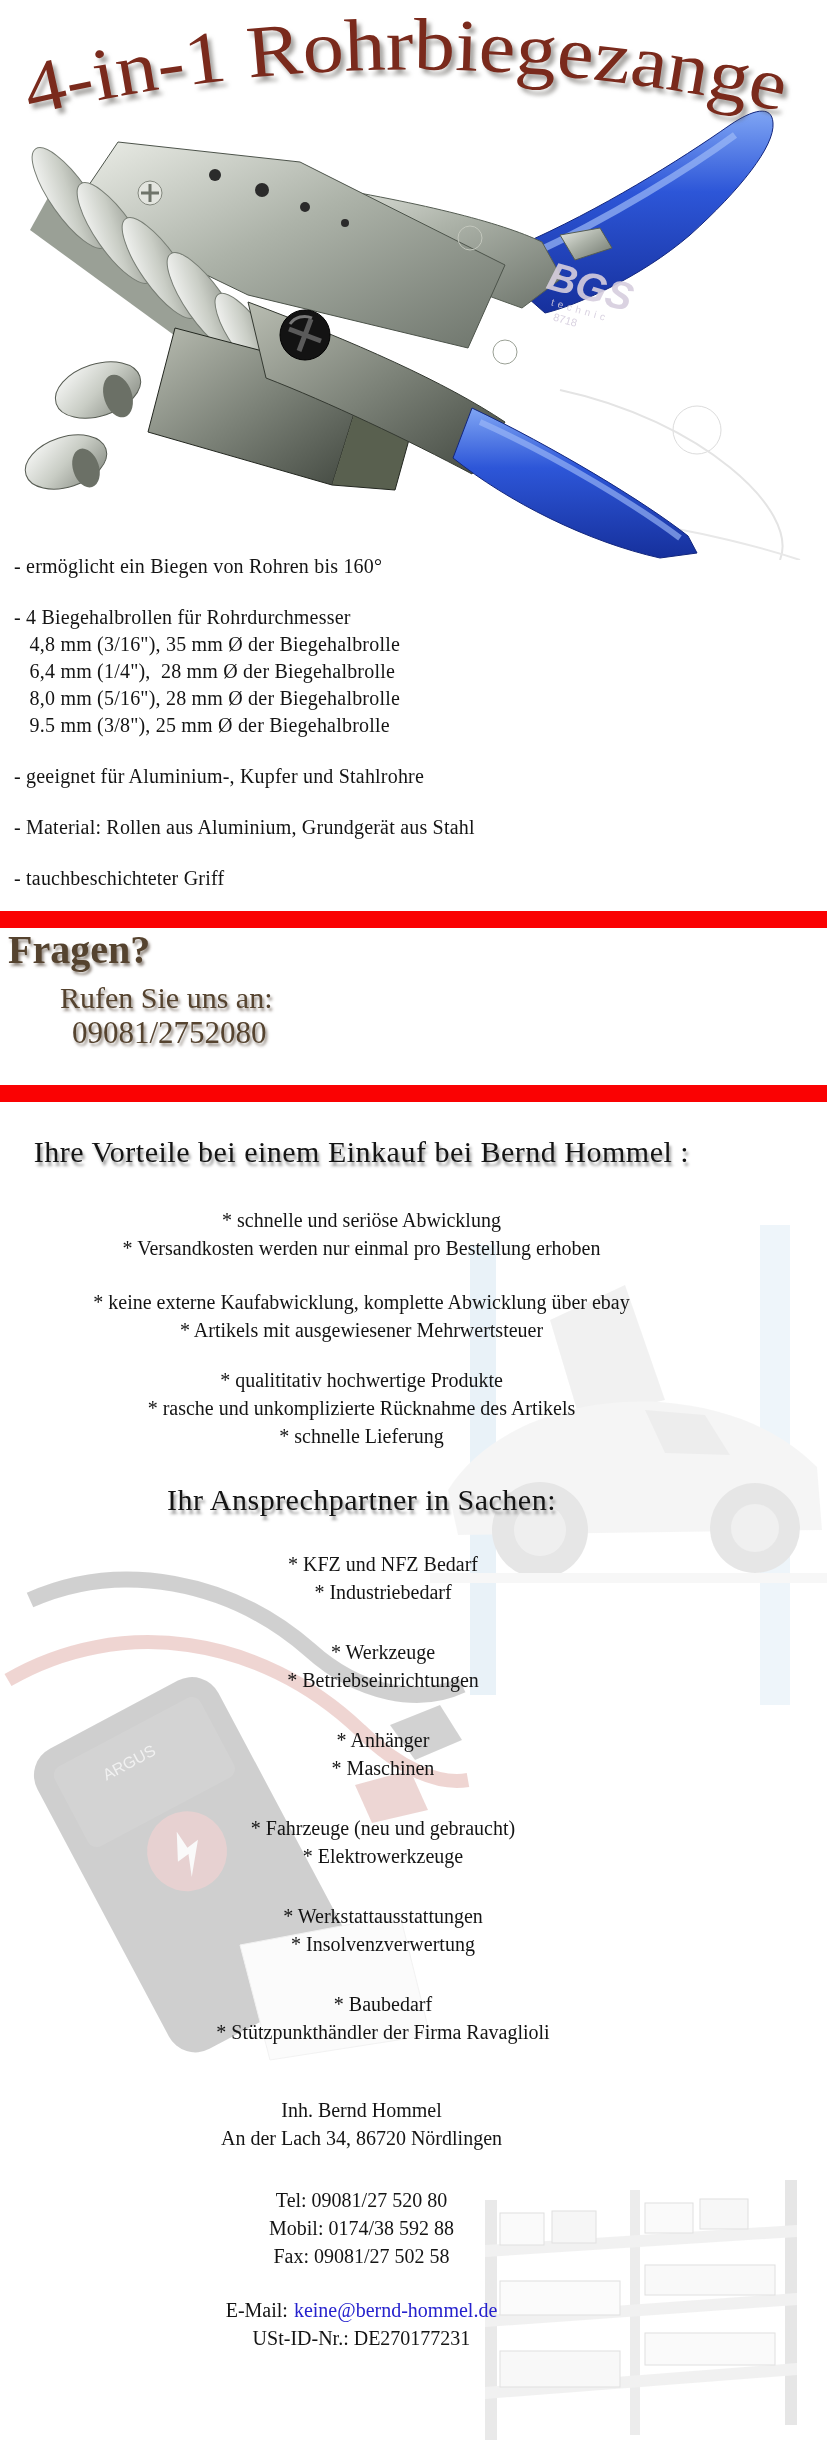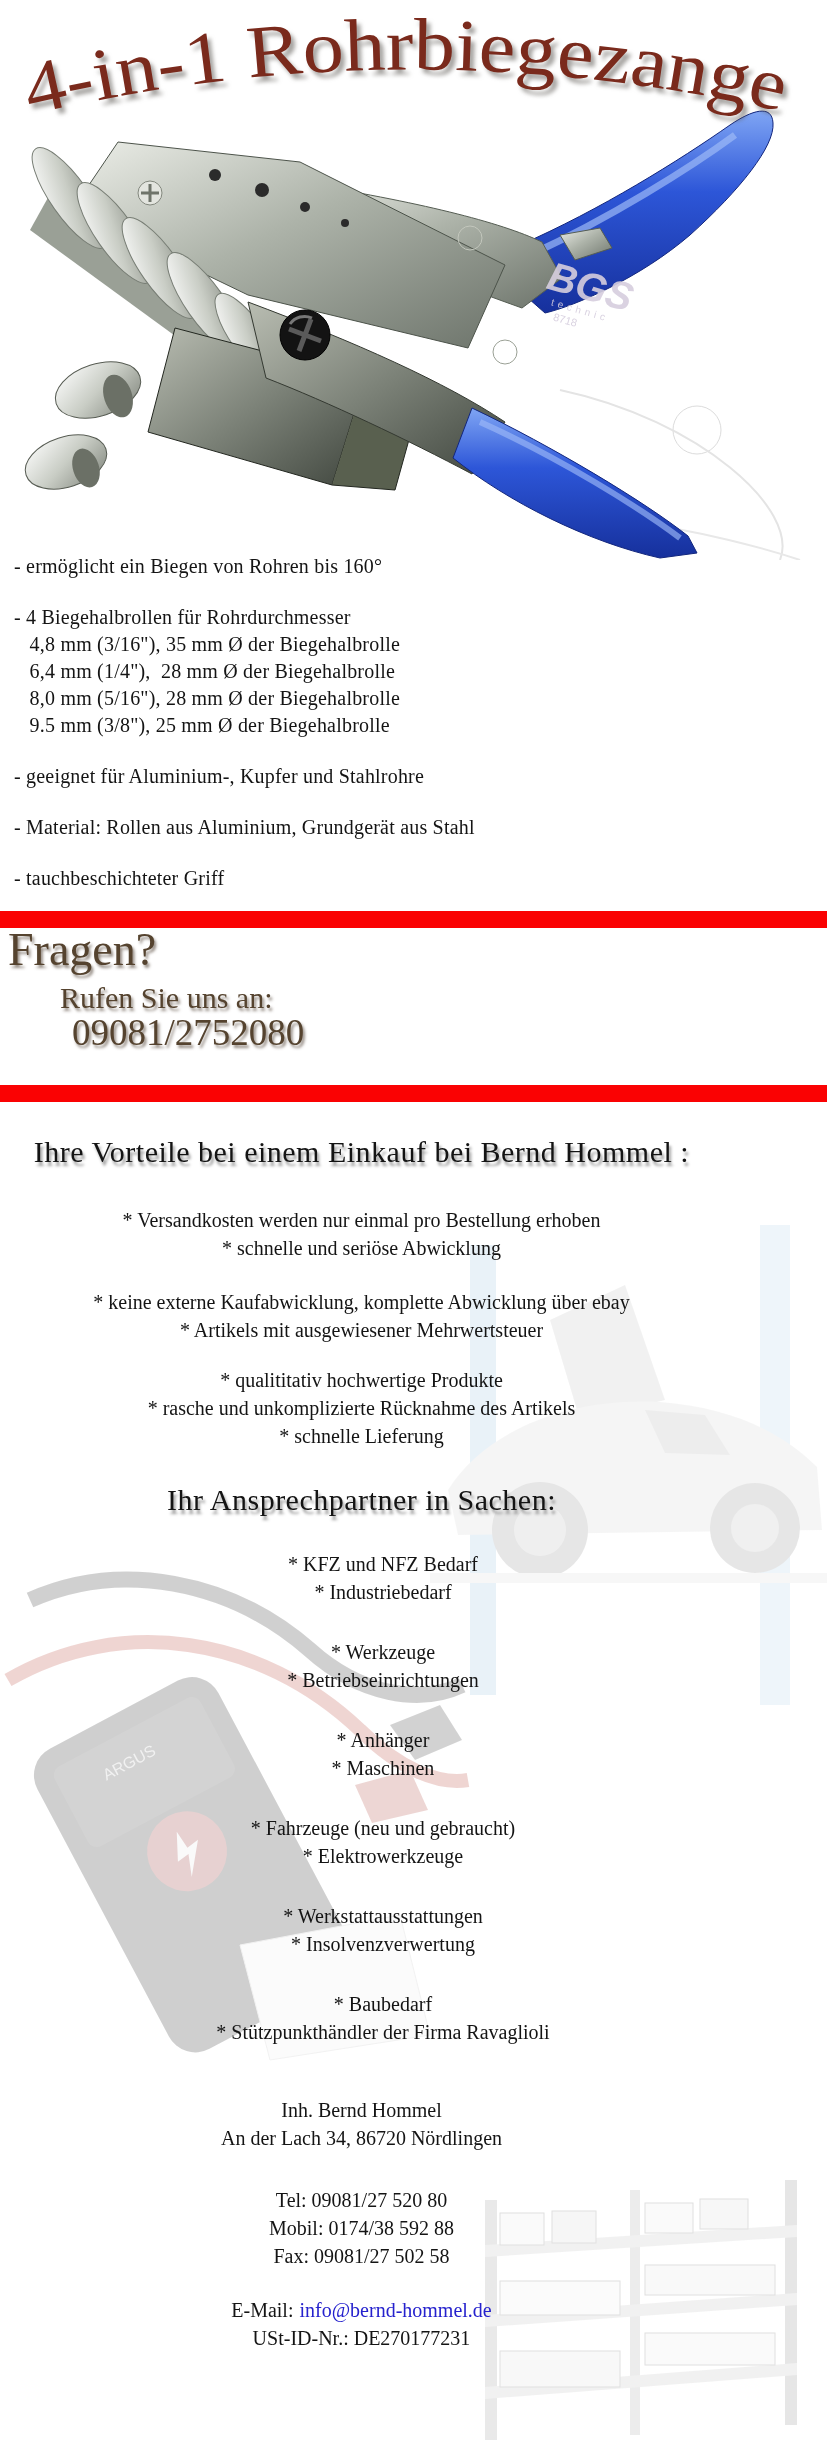--- a/index.html
+++ b/index.html
@@ -25,23 +25,23 @@
   .features .line { white-space:pre; line-height:27px; letter-spacing:.2px; }
   .features .fgroup { margin-bottom:24px; }
 
   
   .stripe { position:absolute; left:0; width:827px; height:17px; background:#fa0203; z-index:2; }
   .stripe1 { top:911px; } .stripe2 { top:1085px; }
 
   
   .fragen { position:absolute; top:924px; left:8px; z-index:2; color:#55432f;
             text-shadow:2px 3px 3px rgba(130,120,110,.85); }
-  .fragen-h { font-size:46px; line-height:52px; }
+  .fragen-h { font-size:40px; line-height:52px;font-weight:bold; }
   .fragen-l1 { font-size:30px; line-height:32px; margin:6px 0 0 52px; }
-  .fragen-l2 { font-size:37px; line-height:34px; margin:2px 0 0 64px; }
+  .fragen-l2 { font-size:31px; line-height:34px; margin:2px 0 0 64px; }
 
   
   .center-col { position:absolute; top:1130px; left:0; width:723px; z-index:2;
                 text-align:center; font-size:20px; }
   .big-heading { font-size:30px; line-height:44px; font-weight:normal; margin:0;
                  letter-spacing:.5px; text-shadow:2px 4px 3px #9a9a9a; }
   .adv-heading { margin-bottom:32px; }
   .item { line-height:28px; }
   .adv-g1 { margin-bottom:26px; } .adv-g2 { margin-bottom:22px; }
   .adv-g3 { } .adv-g4 { margin-bottom:28px; }
@@ -228,22 +228,22 @@
   <div class="fragen">
     <div class="fragen-h">Fragen?</div>
     <div class="fragen-l1">Rufen Sie uns an:</div>
     <div class="fragen-l2">09081/2752080</div>
   </div>
 
   <div class="center-col">
 
     <h2 class="big-heading adv-heading">Ihre Vorteile bei einem Einkauf bei Bernd Hommel :</h2>
     <div class="group adv-g1">
+      <div class="item">* schnelle und seriöse Abwicklung</div>
       <div class="item">* Versandkosten werden nur einmal pro Bestellung erhoben</div>
-      <div class="item">* schnelle und seriöse Abwicklung</div>
     </div>
     <div class="group adv-g2">
       <div class="item">* keine externe Kaufabwicklung, komplette Abwicklung über ebay</div>
       <div class="item">* Artikels mit ausgewiesener Mehrwertsteuer</div>
     </div>
     <div class="group adv-g3">
       <div class="item">* qualititativ hochwertige Produkte</div>
       <div class="item">* rasche und unkomplizierte Rücknahme des Artikels</div>
     </div>
     <div class="group adv-g4">
@@ -280,19 +280,19 @@
       <div class="item">Inh. Bernd Hommel</div>
       <div class="item">An der Lach 34, 86720 Nördlingen</div>
     </div>
     <div class="group imp-g2">
       <div class="item">Tel: 09081/27 520 80</div>
       <div class="item">Mobil: 0174/38 592 88</div>
       <div class="item">Fax: 09081/27 502 58</div>
     </div>
     <div class="group imp-g3">
       <div class="item">
-        <span>E-Mail:</span><a href="#" class="email-link">info@bernd-hommel.de</a>
+        <span>E-Mail:</span><a href="#" class="email-link">keine@bernd-hommel.de</a>
       </div>
       <div class="item">USt-ID-Nr.: DE270177231</div>
     </div>
 
   </div>
 </div>
 
 </body></html>

